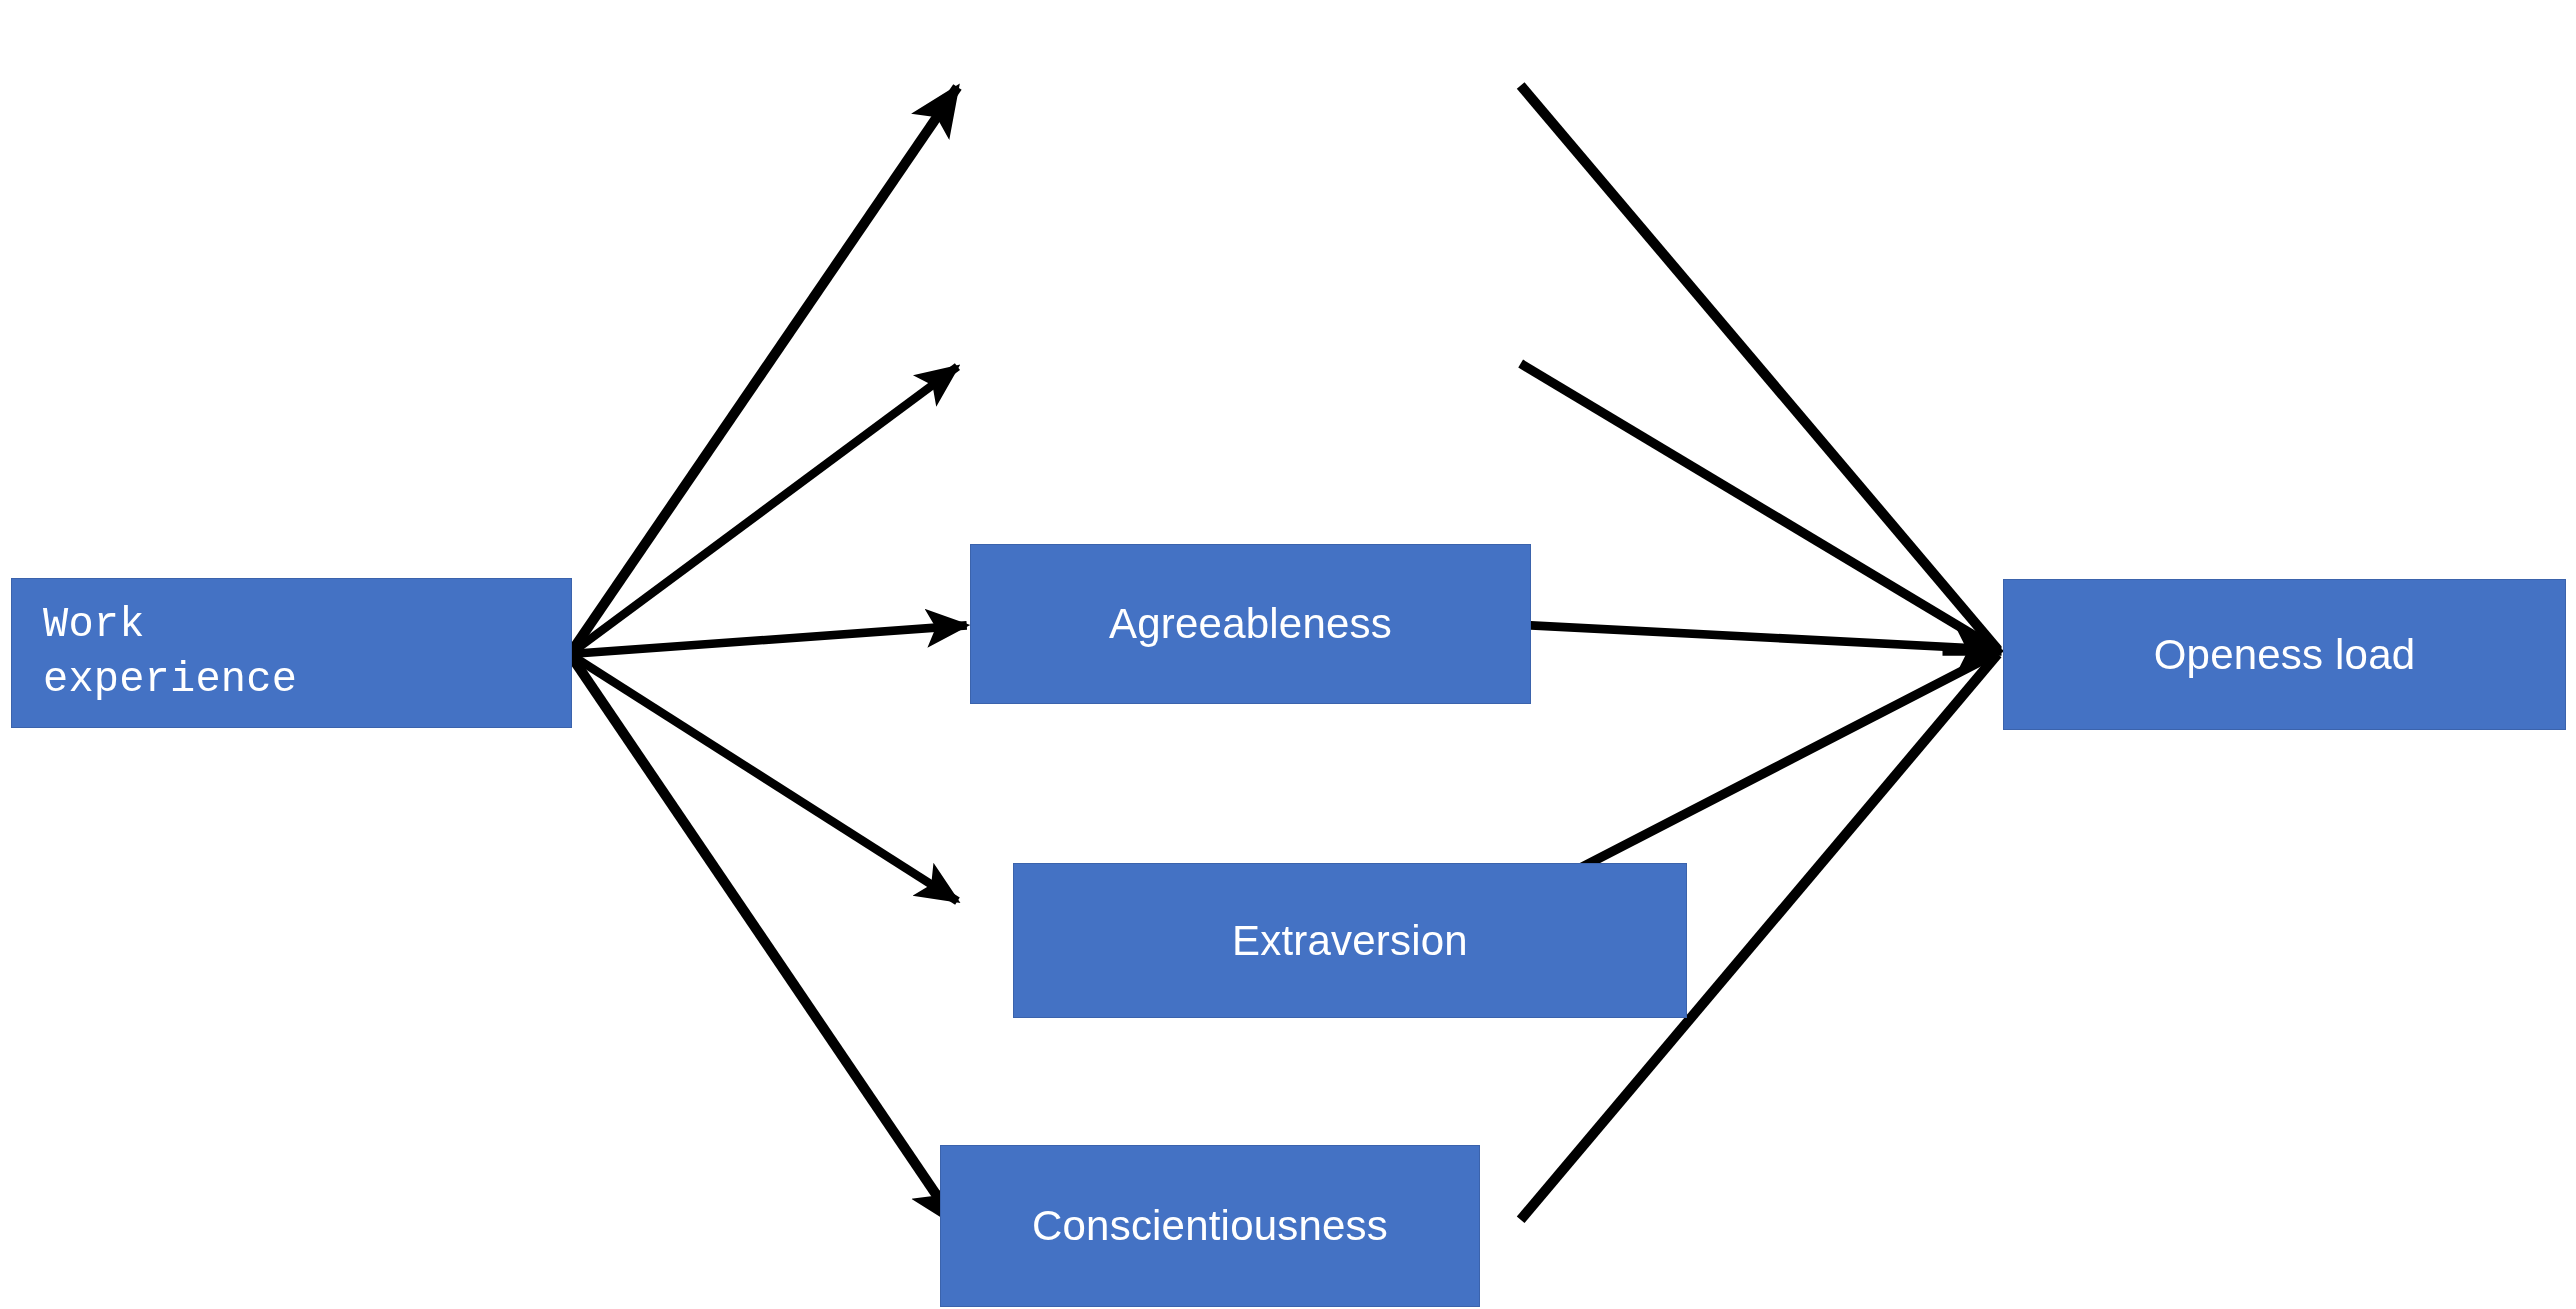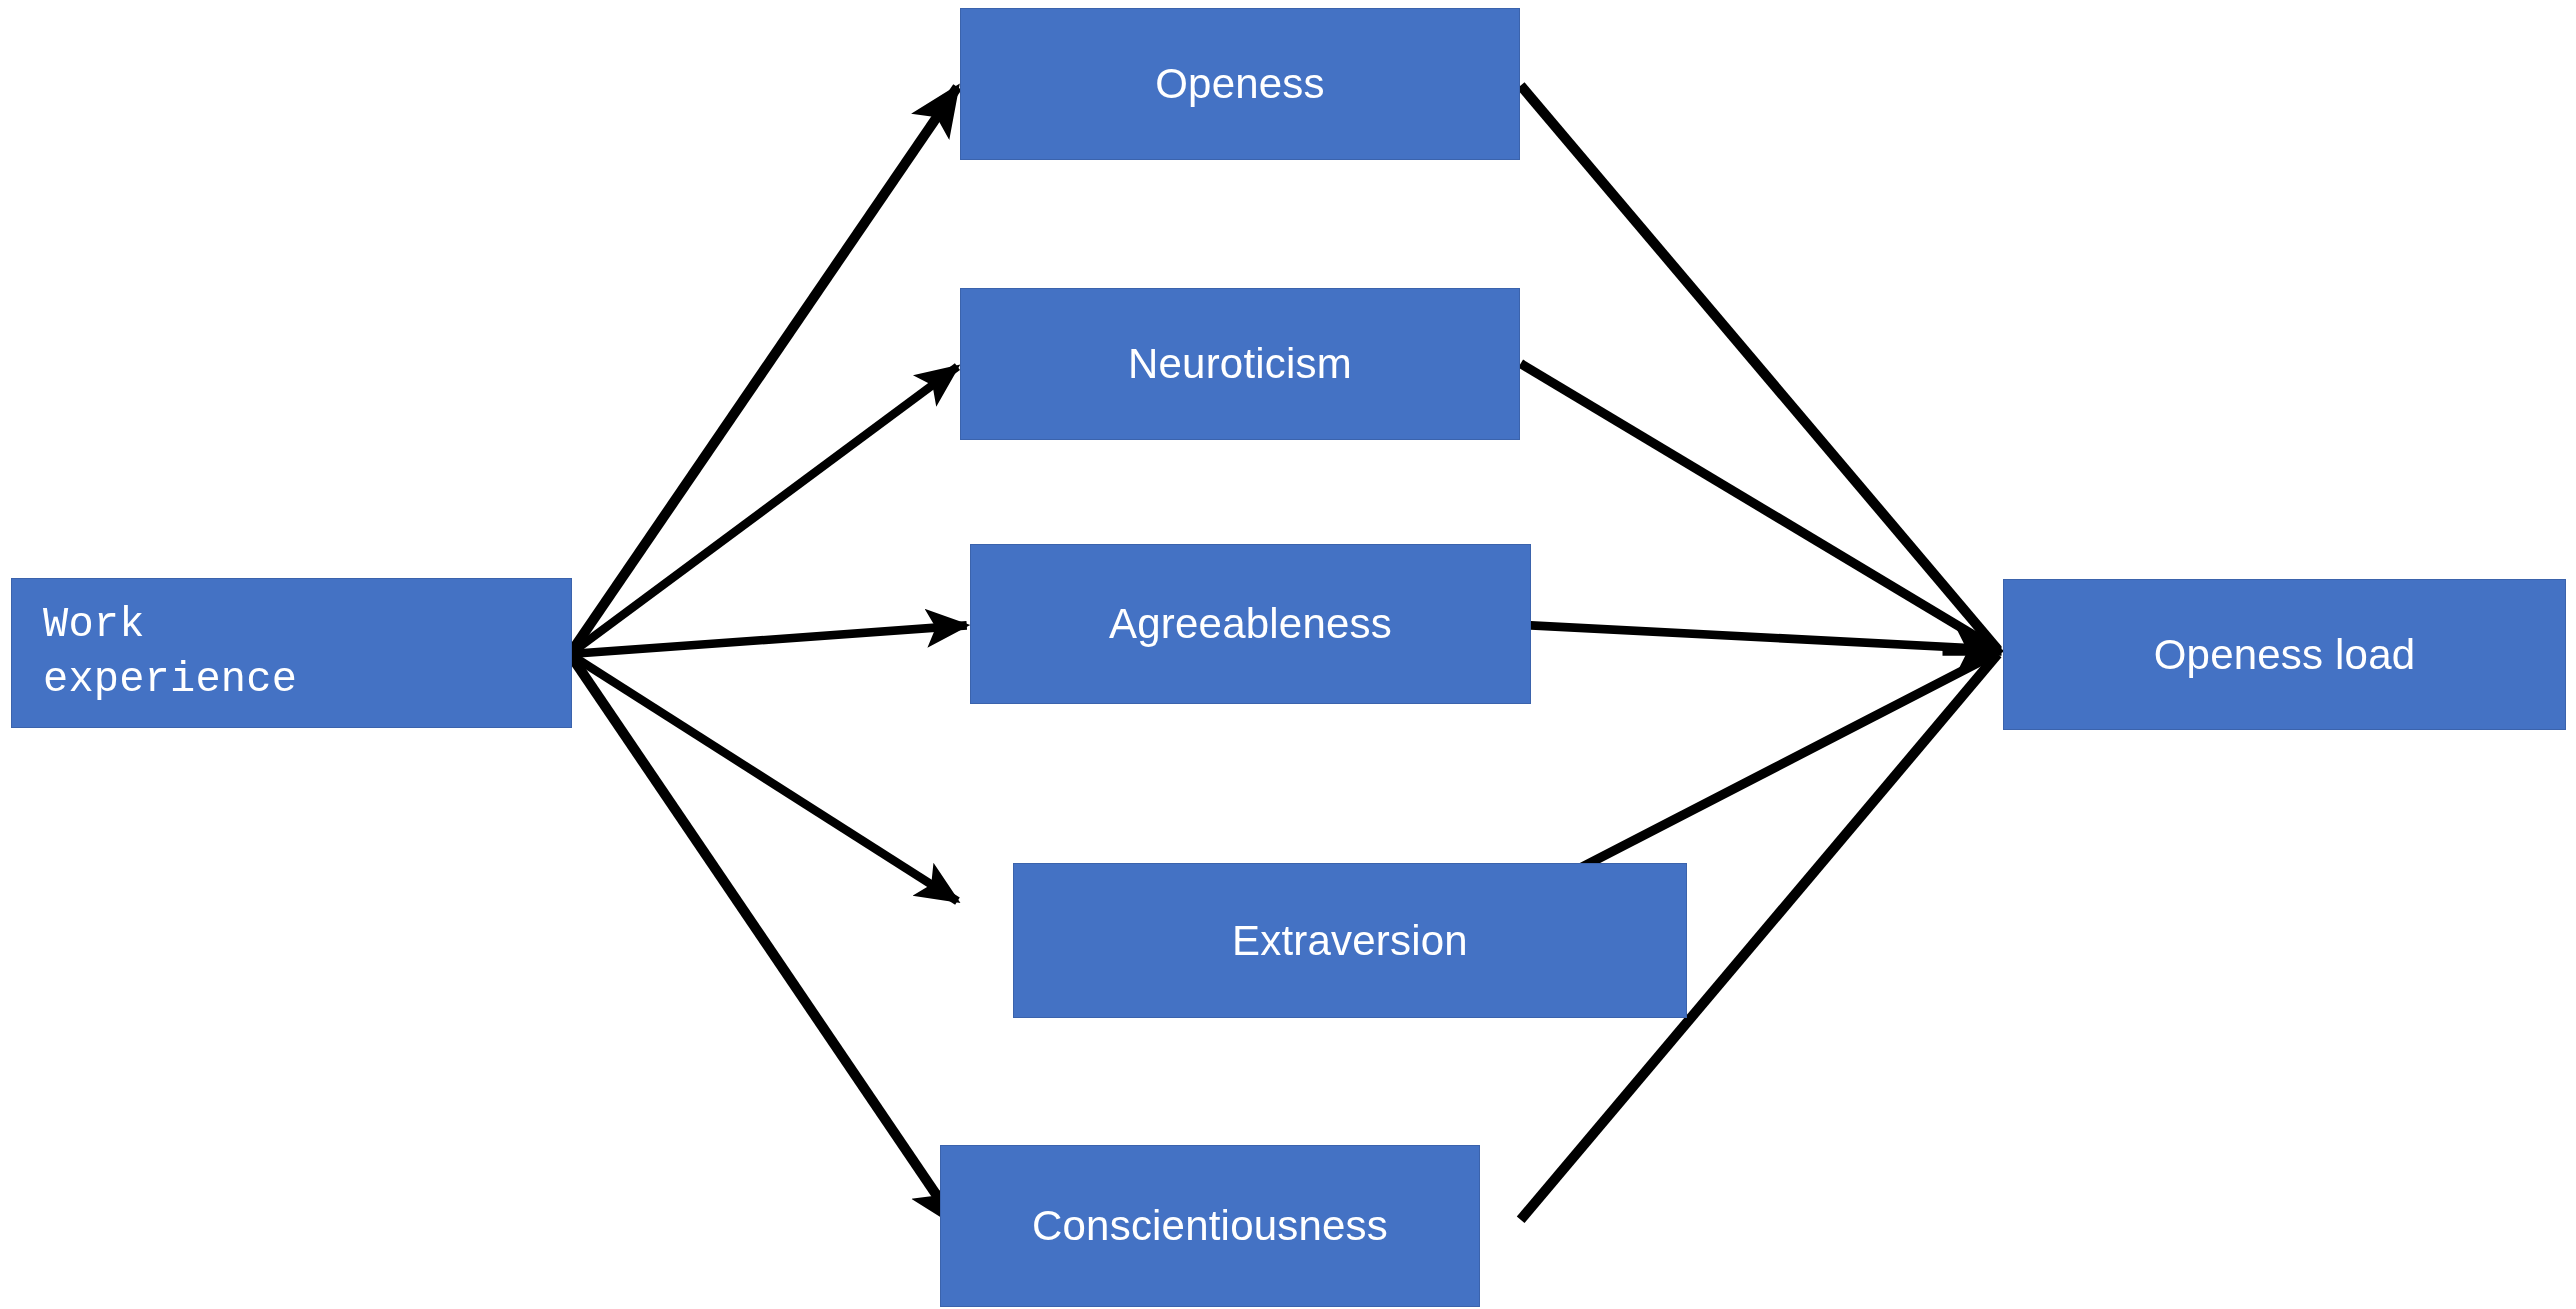--- a/index.html
+++ b/index.html
@@ -84,27 +84,21 @@
     <line x1="1957" y1="1570" x2="2571" y2="842" stroke="#000000" stroke-width="13"></line>
 
     <line x1="2500" y1="838" x2="2576" y2="838" stroke="#000000" stroke-width="12" marker-end="url(#arrow)"></line>
   </svg>
 
   <div class="node predictor" id="node-work-experience">
     <span class="label">Work
 experience</span>
   </div>
 
-  <div class="node" id="node-openess">
-    <span class="label">Openess</span>
-  </div>
 
-  <div class="node" id="node-neuroticism">
-    <span class="label">Neuroticism</span>
-  </div>
 
   <div class="node" id="node-agreeableness">
     <span class="label">Agreeableness</span>
   </div>
 
   <div class="node" id="node-extraversion">
     <span class="label">Extraversion</span>
   </div>
 
   <div class="node" id="node-conscientiousness">

